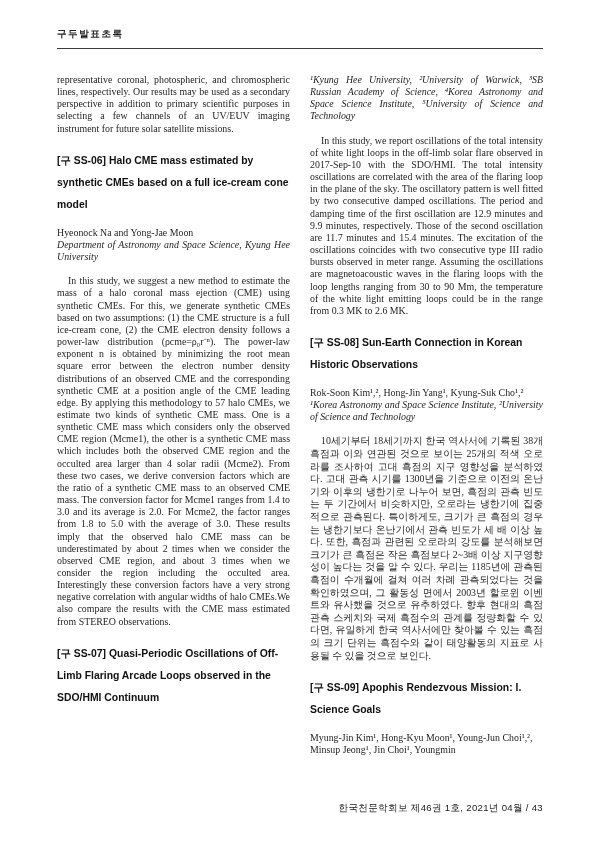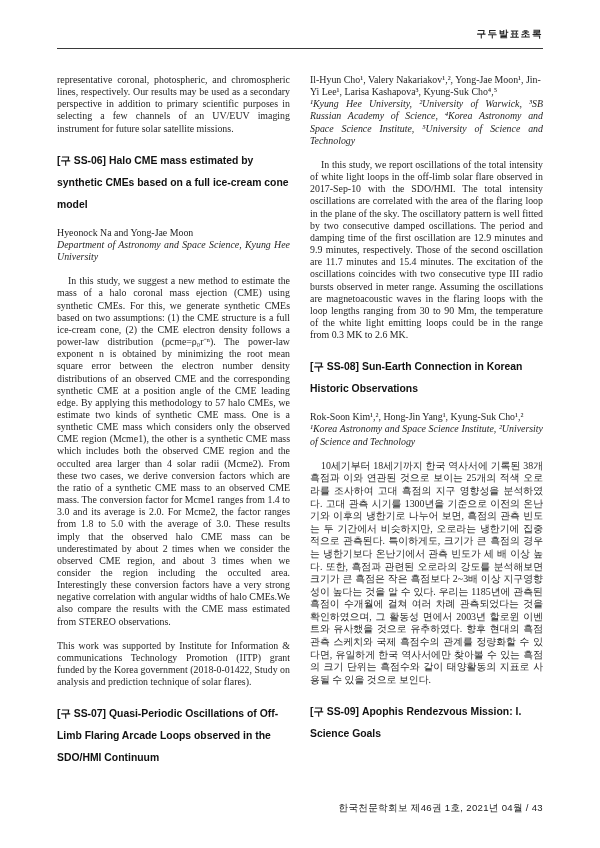--- a/index.html
+++ b/index.html
@@ -6,21 +6,21 @@
   .page {
     position:relative;
     width:600px; height:848px;
     box-sizing:border-box;
     background:#ffffff;
     padding:28px 57px 0 57px;
     color:#1e1e1e;
     font-family:"Liberation Serif", serif;
     overflow:hidden;
   }
-  .header { text-align:right; font-family:"Liberation Sans", sans-serif;
+  .header { font-family:"Liberation Sans", sans-serif;
     font-size:9.6px; font-weight:700; letter-spacing:1.5px; color:#222; }
   .header-rule { border:0; border-top:1.6px solid #3a3a3a; margin:7px 0 0 0; }
 
   .columns { display:flex; gap:20px; margin-top:25px; }
   .col { width:238px; font-size:9.9px; line-height:12.15px; color:#1e1e1e; }
 
   .par { margin:0; text-align:justify; }
   .indent { text-indent:11px; margin-top:12px; }
   .ack { margin-top:12px; }
   .korean { word-break:break-all; line-height:12.6px; }
@@ -53,36 +53,35 @@
 
   <div class="columns">
 
     <div class="col">
       <p class="par">representative coronal, photospheric, and chromospheric lines, respectively. Our results may be used as a secondary perspective in addition to primary scientific purposes in selecting a few channels of an UV/EUV imaging instrument for future solar satellite missions.</p>
 
       <h3 class="section-title">[구 SS-06] Halo CME mass estimated by synthetic CMEs based on a full ice-cream cone model</h3>
       <p class="authors">Hyeonock Na and Yong-Jae Moon</p>
       <p class="affiliation">Department of Astronomy and Space Science, Kyung Hee University</p>
       <p class="par indent">In this study, we suggest a new method to estimate the mass of a halo coronal mass ejection (CME) using synthetic CMEs. For this, we generate synthetic CMEs based on two assumptions: (1) the CME structure is a full ice-cream cone, (2) the CME electron density follows a power-law distribution (ρcme=ρ₀r⁻ⁿ). The power-law exponent n is obtained by minimizing the root mean square error between the electron number density distributions of an observed CME and the corresponding synthetic CME at a position angle of the CME leading edge. By applying this methodology to 57 halo CMEs, we estimate two kinds of synthetic CME mass. One is a synthetic CME mass which considers only the observed CME region (Mcme1), the other is a synthetic CME mass which includes both the observed CME region and the occulted area larger than 4 solar radii (Mcme2). From these two cases, we derive conversion factors which are the ratio of a synthetic CME mass to an observed CME mass. The conversion factor for Mcme1 ranges from 1.4 to 3.0 and its average is 2.0. For Mcme2, the factor ranges from 1.8 to 5.0 with the average of 3.0. These results imply that the observed halo CME mass can be underestimated by about 2 times when we consider the observed CME region, and about 3 times when we consider the region including the occulted area. Interestingly these conversion factors have a very strong negative correlation with angular widths of halo CMEs.We also compare the results with the CME mass estimated from STEREO observations.</p>
-      <p class="par ack">This work was supported by Institute for Information &amp; communications Technology Promotion (IITP) grant funded by the Korea government (2018-0-01422, Study on analysis and prediction technique of solar flares).</p>
 
       <h3 class="section-title">[구 SS-07] Quasi-Periodic Oscillations of Off-Limb Flaring Arcade Loops observed in the SDO/HMI Continuum</h3>
     </div>
 
     <div class="col">
-      <p class="authors first">Il-Hyun Cho¹, Valery Nakariakov¹,², Yong-Jae Moon¹, Jin-Yi Lee¹, Larisa Kashapova³, Kyung-Suk Cho⁴,⁵</p>
       <p class="affiliation">¹Kyung Hee University, ²University of Warwick, ³SB Russian Academy of Science, ⁴Korea Astronomy and Space Science Institute, ⁵University of Science and Technology</p>
       <p class="par indent">In this study, we report oscillations of the total intensity of white light loops in the off-limb solar flare observed in 2017-Sep-10 with the SDO/HMI. The total intensity oscillations are correlated with the area of the flaring loop in the plane of the sky. The oscillatory pattern is well fitted by two consecutive damped oscillations. The period and damping time of the first oscillation are 12.9 minutes and 9.9 minutes, respectively. Those of the second oscillation are 11.7 minutes and 15.4 minutes. The excitation of the oscillations coincides with two consecutive type III radio bursts observed in meter range. Assuming the oscillations are magnetoacoustic waves in the flaring loops with the loop lengths ranging from 30 to 90 Mm, the temperature of the white light emitting loops could be in the range from 0.3 MK to 2.6 MK.</p>
 
       <h3 class="section-title">[구 SS-08] Sun-Earth Connection in Korean Historic Observations</h3>
       <p class="authors">Rok-Soon Kim¹,², Hong-Jin Yang¹, Kyung-Suk Cho¹,²</p>
       <p class="affiliation">¹Korea Astronomy and Space Science Institute, ²University of Science and Technology</p>
       <p class="par indent korean">10세기부터 18세기까지 한국 역사서에 기록된 38개 흑점과 이와 연관된 것으로 보이는 25개의 적색 오로라를 조사하여 고대 흑점의 지구 영향성을 분석하였다. 고대 관측 시기를 1300년을 기준으로 이전의 온난기와 이후의 냉한기로 나누어 보면, 흑점의 관측 빈도는 두 기간에서 비슷하지만, 오로라는 냉한기에 집중적으로 관측된다. 특이하게도, 크기가 큰 흑점의 경우는 냉한기보다 온난기에서 관측 빈도가 세 배 이상 높다. 또한, 흑점과 관련된 오로라의 강도를 분석해보면 크기가 큰 흑점은 작은 흑점보다 2~3배 이상 지구영향성이 높다는 것을 알 수 있다. 우리는 1185년에 관측된 흑점이 수개월에 걸쳐 여러 차례 관측되었다는 것을 확인하였으며, 그 활동성 면에서 2003년 할로윈 이벤트와 유사했을 것으로 유추하였다. 향후 현대의 흑점 관측 스케치와 국제 흑점수의 관계를 정량화할 수 있다면, 유일하게 한국 역사서에만 찾아볼 수 있는 흑점의 크기 단위는 흑점수와 같이 태양활동의 지표로 사용될 수 있을 것으로 보인다.</p>
 
       <h3 class="section-title">[구 SS-09] Apophis Rendezvous Mission: I. Science Goals</h3>
+      <p class="authors">Myung-Jin Kim¹, Hong-Kyu Moon¹, Young-Jun Choi¹,², Minsup Jeong¹, Jin Choi¹, Youngmin</p>
     </div>
 
   </div>
 
   <div class="footer">
     <span>한국천문학회보 제46권 1호, 2021년 04월 / 43</span>
   </div>
 
 </div>
 

